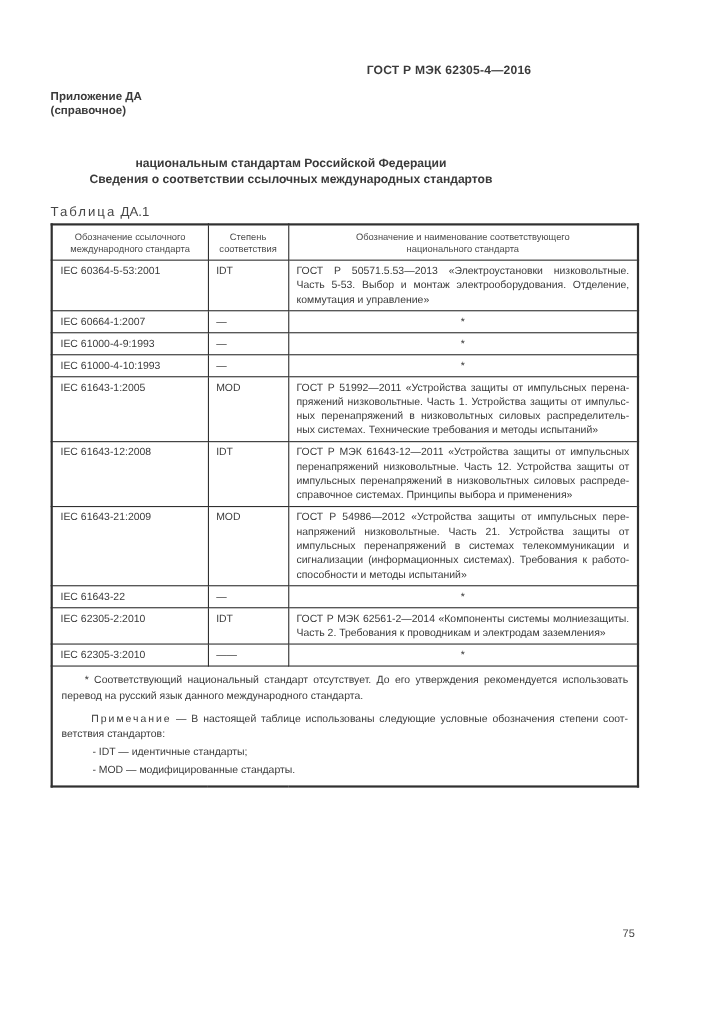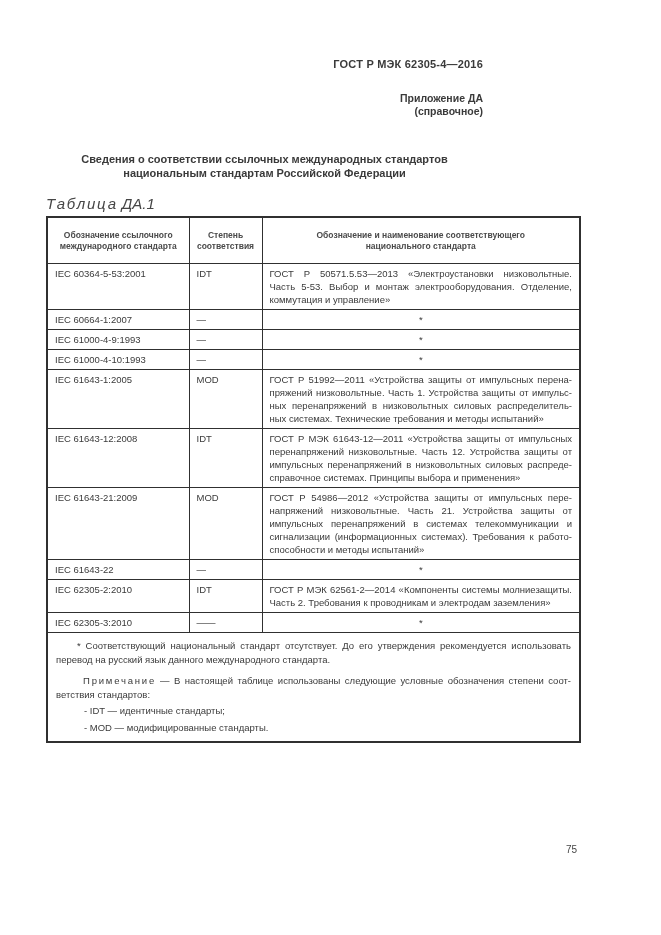--- a/index.html
+++ b/index.html
@@ -6,43 +6,43 @@
   body {
     width:661px; height:935px; background:#ffffff; position:relative;
     font-family:"Liberation Sans", sans-serif; color:#3a3a3a;
     -webkit-font-smoothing:antialiased;
   }
   .page { position:absolute; inset:0; }
   .content { width:437px; margin-left:46px; }
 
   .doc-ref { padding-top:58px; text-align:right; font-weight:bold; font-size:11px; letter-spacing:.2px; }
 
-  .appendix { margin-top:22px; text-align:right; font-weight:bold; font-size:10.5px; line-height:13px; }
+  .appendix { margin-top:12px; text-align:left; font-weight:bold; font-size:10.5px; line-height:13px; }
   .appendix div { margin:0; }
 
   .section-title { margin-top:35px; text-align:center; font-weight:bold; font-size:11px; line-height:13.5px; }
 
-  .table-caption { margin-top:15px; font-size:15px; color:#464646;font-style:italic; }
+  .table-caption { margin-top:15px; font-size:12px; color:#464646; }
   .spaced { letter-spacing:1.8px; }
   .caption-ref { margin-left:4px; }
 
   table.std {
     margin-top:4px; width:533px; table-layout:fixed;
     border-collapse:collapse; border:2px solid #303030;
   }
   table.std col.c1 { width:142px; }
   table.std col.c2 { width:73px; }
   table.std col.c3 { width:318px; }
 
   table.std th, table.std td { border:1px solid #303030; vertical-align:top; }
 
   thead th {
     border-bottom:2px solid #303030;
-    font-weight:bold; font-size:8.5px; line-height:10.5px;
-    padding:12px 3px; text-align:center; vertical-align:middle; color:#4a4a4a;
+    font-weight:normal; font-size:8.5px; line-height:10.5px;
+    padding:5px 3px; text-align:center; vertical-align:middle; color:#4a4a4a;
   }
 
   tbody td { font-size:9.5px; line-height:13px; padding:3px 7px; }
   td.degree { text-align:left; }
   td.national.star { text-align:center; }
 
   .jl { text-align:justify; text-align-last:justify; }
   .jl-last { text-align:left; }
 
   .fn-cell { padding:6px 8px 7px 8px !important; font-size:9.5px; line-height:13.5px; }
@@ -60,22 +60,22 @@
 <div class="page">
   <div class="content">
     <div class="doc-ref">ГОСТ Р МЭК 62305-4—2016</div>
 
     <div class="appendix">
       <div>Приложение ДА</div>
       <div>(справочное)</div>
     </div>
 
     <div class="section-title">
+      <div>национальным стандартам Российской Федерации</div>
       <div>Сведения о соответствии ссылочных международных стандартов</div>
-      <div>национальным стандартам Российской Федерации</div>
     </div>
 
     <div class="table-caption">
       <span class="spaced">Таблица</span><span class="caption-ref">ДА.1</span>
     </div>
 
     <table class="std">
       <colgroup>
           <col class="c1">
           <col class="c2">

